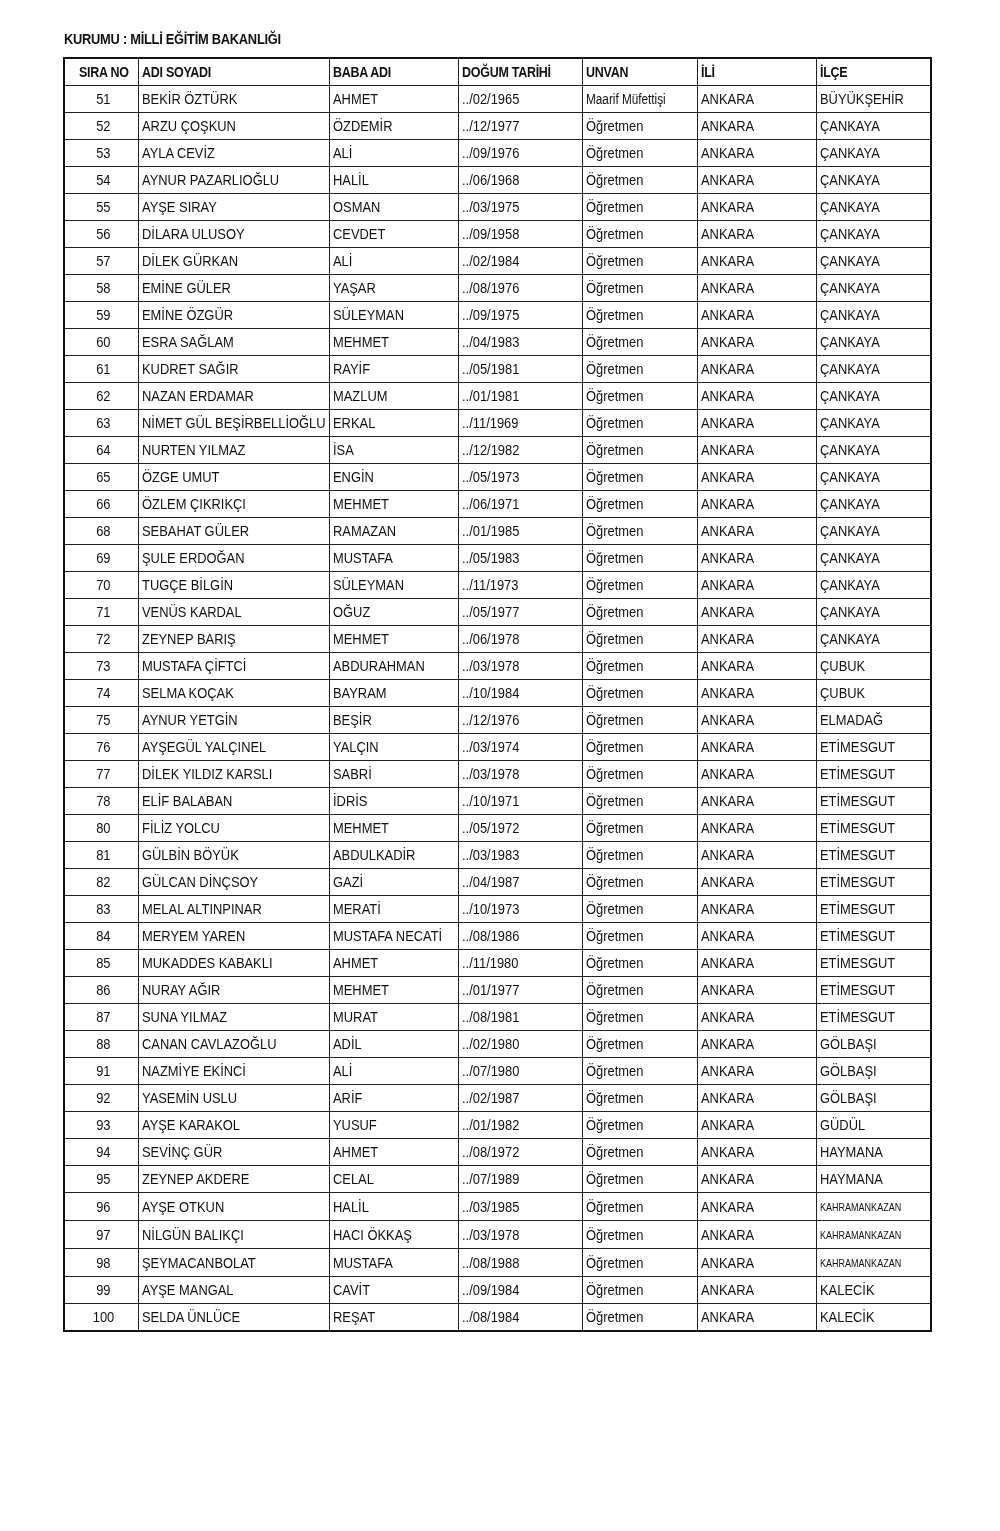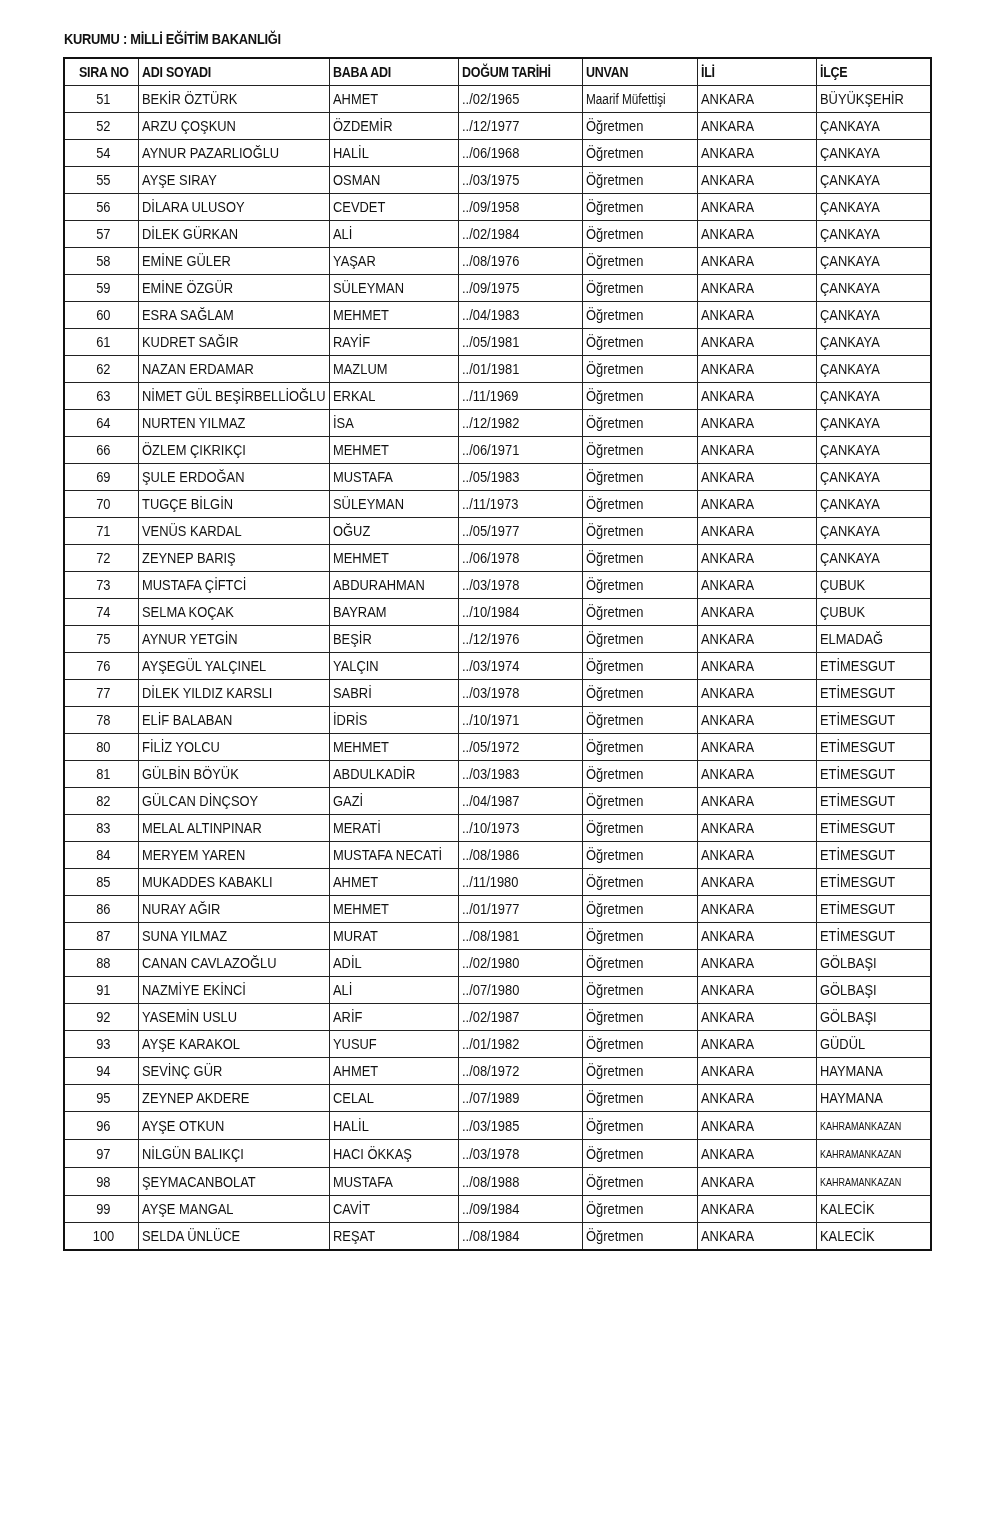--- a/index.html
+++ b/index.html
@@ -118,20 +118,29 @@
       <tr>
         <td class="no"><span class="t">52</span></td>
         <td><span class="t">ARZU ÇOŞKUN</span></td>
         <td><span class="t">ÖZDEMİR</span></td>
         <td><span class="t">../12/1977</span></td>
         <td><span class="t">Öğretmen</span></td>
         <td><span class="t">ANKARA</span></td>
         <td><span class="t">ÇANKAYA</span></td>
       </tr>
       <tr>
+        <td class="no"><span class="t">53</span></td>
+        <td><span class="t">AYLA CEVİZ</span></td>
+        <td><span class="t">ALİ</span></td>
+        <td><span class="t">../09/1976</span></td>
+        <td><span class="t">Öğretmen</span></td>
+        <td><span class="t">ANKARA</span></td>
+        <td><span class="t">ÇANKAYA</span></td>
+      </tr>
+      <tr>
         <td class="no"><span class="t">54</span></td>
         <td><span class="t">AYNUR PAZARLIOĞLU</span></td>
         <td><span class="t">HALİL</span></td>
         <td><span class="t">../06/1968</span></td>
         <td><span class="t">Öğretmen</span></td>
         <td><span class="t">ANKARA</span></td>
         <td><span class="t">ÇANKAYA</span></td>
       </tr>
       <tr>
         <td class="no"><span class="t">55</span></td>
@@ -217,29 +226,47 @@
       <tr>
         <td class="no"><span class="t">64</span></td>
         <td><span class="t">NURTEN YILMAZ</span></td>
         <td><span class="t">İSA</span></td>
         <td><span class="t">../12/1982</span></td>
         <td><span class="t">Öğretmen</span></td>
         <td><span class="t">ANKARA</span></td>
         <td><span class="t">ÇANKAYA</span></td>
       </tr>
       <tr>
+        <td class="no"><span class="t">65</span></td>
+        <td><span class="t">ÖZGE UMUT</span></td>
+        <td><span class="t">ENGİN</span></td>
+        <td><span class="t">../05/1973</span></td>
+        <td><span class="t">Öğretmen</span></td>
+        <td><span class="t">ANKARA</span></td>
+        <td><span class="t">ÇANKAYA</span></td>
+      </tr>
+      <tr>
         <td class="no"><span class="t">66</span></td>
         <td><span class="t">ÖZLEM ÇIKRIKÇI</span></td>
         <td><span class="t">MEHMET</span></td>
         <td><span class="t">../06/1971</span></td>
         <td><span class="t">Öğretmen</span></td>
         <td><span class="t">ANKARA</span></td>
         <td><span class="t">ÇANKAYA</span></td>
       </tr>
       <tr>
+        <td class="no"><span class="t">68</span></td>
+        <td><span class="t">SEBAHAT GÜLER</span></td>
+        <td><span class="t">RAMAZAN</span></td>
+        <td><span class="t">../01/1985</span></td>
+        <td><span class="t">Öğretmen</span></td>
+        <td><span class="t">ANKARA</span></td>
+        <td><span class="t">ÇANKAYA</span></td>
+      </tr>
+      <tr>
         <td class="no"><span class="t">69</span></td>
         <td><span class="t">ŞULE ERDOĞAN</span></td>
         <td><span class="t">MUSTAFA</span></td>
         <td><span class="t">../05/1983</span></td>
         <td><span class="t">Öğretmen</span></td>
         <td><span class="t">ANKARA</span></td>
         <td><span class="t">ÇANKAYA</span></td>
       </tr>
       <tr>
         <td class="no"><span class="t">70</span></td>

